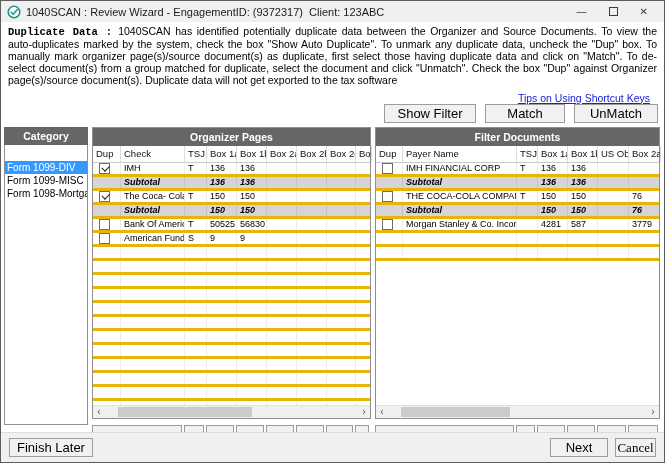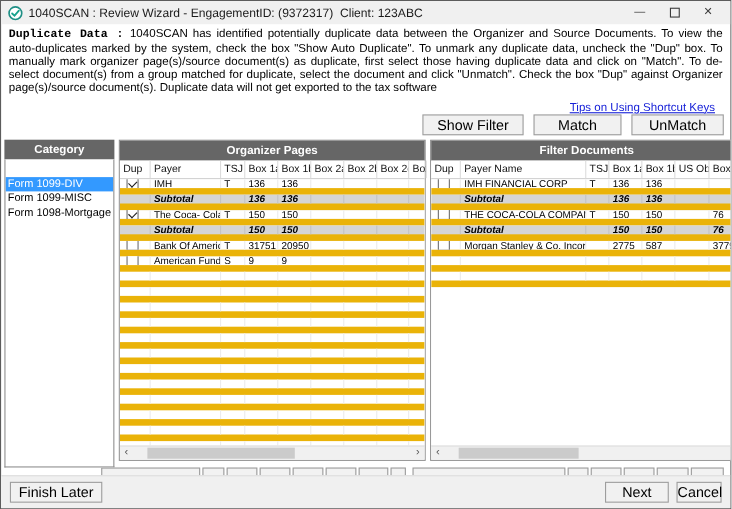--- a/index.html
+++ b/index.html
@@ -28,34 +28,34 @@
   }
   .btn.b-showfilter { width:92px; }
   .btn.b-match { width:80px; }
   .btn.b-unmatch { width:84px; }
   
   .main { display:flex; height:292px; margin:0 3px; align-items:flex-start; }
   .panel-header {
     height:18px; background:#666666; color:#ffffff; font-weight:bold; font-size:10.5px;
     display:flex; align-items:center; justify-content:center; flex:0 0 auto;
   }
-  .category-panel { width:100px; margin-right:4px; display:flex; flex-direction:column; height:298px; }
+  .category-panel { width:84px; margin-right:4px; display:flex; flex-direction:column; height:298px; }
   .cat-list { flex:1; background:#fff; border:1px solid #8f8f8f; border-top:none; overflow:hidden; padding-top:16px; }
   .cat-item { font-size:10px; padding:0 2px; height:13px; line-height:13px; white-space:nowrap; overflow:hidden; color:#000; cursor:default; }
   .cat-item.selected { background:#3399ff; color:#fff; }
   .grid { display:flex; flex-direction:column; height:292px; border:1px solid #8f8f8f; background:#fff; }
   .grid.organizer { width:279px; margin-right:4px; }
   .grid.source { width:285px; }
   .grid-head { display:flex; height:17px; flex:0 0 auto; border-bottom:1px solid #c9c9c9; background:#fff; }
   .gh-cell {
     flex:0 0 auto; font-size:9.5px; color:#111; padding:0 3px; display:flex; align-items:center;
     border-right:1px solid #dcdcdc; overflow:hidden; white-space:nowrap;
   }
   .grid-body { flex:1 1 auto; overflow:hidden; background:#fff; }
-  .grow { display:flex; height:14px; align-items:center; border-bottom:6px solid #eab308; }
+  .grow { display:flex; height:14px; align-items:center; border-bottom:3px solid #eab308; }
   .gcell {
     flex:0 0 auto; font-size:9px; color:#000; padding:0 3px; height:100%; display:flex; align-items:center;
     border-right:1px solid #ececec; overflow:hidden; white-space:nowrap;
   }
   .dupcell { justify-content:flex-start; padding-left:6px; }
   .grow.subtotal { background:#d5d5d5; font-weight:bold; font-style:italic; }
   .grow.subtotal .gcell { border-right-color:#c4c4c4; }
   .cb { width:11px; height:11px; border:1px solid #6e6e6e; background:#fff; position:relative; display:inline-block; }
   .cb.checked::after {
     content:""; position:absolute; left:1.5px; top:1.5px; width:6px; height:3.5px;
@@ -79,21 +79,21 @@
   .show-auto .cb { margin-top:3px; }
   .show-auto-label { font-size:9.5px; line-height:10px; width:54px; color:#000; }
   .total-label { font-weight:bold; font-size:10.5px; margin-left:118px; color:#000; }
   
   .buttonbar {
     position:absolute; left:0; right:0; bottom:0; height:30px; background:#f0f0f0;
     border-top:1px solid #dcdcdc; display:flex; align-items:center; padding:0 8px;
   }
   .btn.b-finish { width:84px; height:19px; margin-right:auto; }
   .btn.b-next { width:58px; height:19px; }
-  .btn.b-cancel { width:41px; height:19px; margin-left:7px; }
+  .btn.b-cancel { width:41px; height:19px; margin-left:7px;font-family:Liberation Serif, serif; }
 </style>
 </head>
 <body>
 
 <div class="window">
 
   <div class="titlebar">
     <svg class="app-icon" viewBox="0 0 16 16">
       <circle cx="8" cy="8" r="6.6" fill="#ffffff" stroke="#1e8f85" stroke-width="1.7"></circle>
       <path d="M4.6 8.3 L7.1 10.6 L11.6 5.4" stroke="#17a38d" stroke-width="1.9" fill="none" stroke-linecap="round"></path>
@@ -127,21 +127,21 @@
           <div class="cat-item selected">Form 1099-DIV</div>
           <div class="cat-item">Form 1099-MISC</div>
           <div class="cat-item">Form 1098-Mortgage</div>
         </div>
     </div>
 
     <div class="grid organizer">
       <div class="panel-header">Organizer Pages</div>
       <div class="grid-head" id="org-head">
           <div class="gh-cell" style="width: 28px;">Dup</div>
-          <div class="gh-cell" style="width: 64px;">Payer</div>
+          <div class="gh-cell" style="width: 64px;">Check</div>
           <div class="gh-cell" style="width: 22px;">TSJ</div>
           <div class="gh-cell" style="width: 30px;">Box 1a</div>
           <div class="gh-cell" style="width: 30px;">Box 1b</div>
           <div class="gh-cell" style="width: 30px;">Box 2a</div>
           <div class="gh-cell" style="width: 30px;">Box 2b</div>
           <div class="gh-cell" style="width: 29px;">Box 2c</div>
           <div class="gh-cell" style="width: 16px;">Box 2d</div>
         </div>
       <div class="grid-body" id="org-body">
           <div class="grow">
@@ -191,22 +191,22 @@
             <div class="gcell" style="width: 30px;"></div>
             <div class="gcell" style="width: 29px;"></div>
             <div class="gcell" style="width: 16px;"></div>
           </div>
           <div class="grow">
             <div class="gcell dupcell" style="width: 28px;">
               <span class="cb"></span>
             </div>
             <div class="gcell" style="width: 64px;">Bank Of America</div>
             <div class="gcell" style="width: 22px;">T</div>
-            <div class="gcell" style="width: 30px;">31751</div>
-            <div class="gcell" style="width: 30px;">20950</div>
+            <div class="gcell" style="width: 30px;">50525</div>
+            <div class="gcell" style="width: 30px;">56830</div>
             <div class="gcell" style="width: 30px;"></div>
             <div class="gcell" style="width: 30px;"></div>
             <div class="gcell" style="width: 29px;"></div>
             <div class="gcell" style="width: 16px;"></div>
           </div>
           <div class="grow">
             <div class="gcell dupcell" style="width: 28px;">
               <span class="cb"></span>
             </div>
             <div class="gcell" style="width: 64px;">American Funds</div>
@@ -411,21 +411,21 @@
             <div class="gcell" style="width: 30px;">150</div>
             <div class="gcell" style="width: 31px;"></div>
             <div class="gcell" style="width: 32px;">76</div>
           </div>
           <div class="grow">
             <div class="gcell dupcell" style="width: 27px;">
               <span class="cb"></span>
             </div>
             <div class="gcell" style="width: 114px;">Morgan Stanley &amp; Co. Incorporated</div>
             <div class="gcell" style="width: 21px;"></div>
-            <div class="gcell" style="width: 30px;">2775</div>
+            <div class="gcell" style="width: 30px;">4281</div>
             <div class="gcell" style="width: 30px;">587</div>
             <div class="gcell" style="width: 31px;"></div>
             <div class="gcell" style="width: 32px;">3779</div>
           </div>
           <div class="grow">
             <div class="gcell" style="width: 27px;"></div>
             <div class="gcell" style="width: 114px;"></div>
             <div class="gcell" style="width: 21px;"></div>
             <div class="gcell" style="width: 30px;"></div>
             <div class="gcell" style="width: 30px;"></div>

